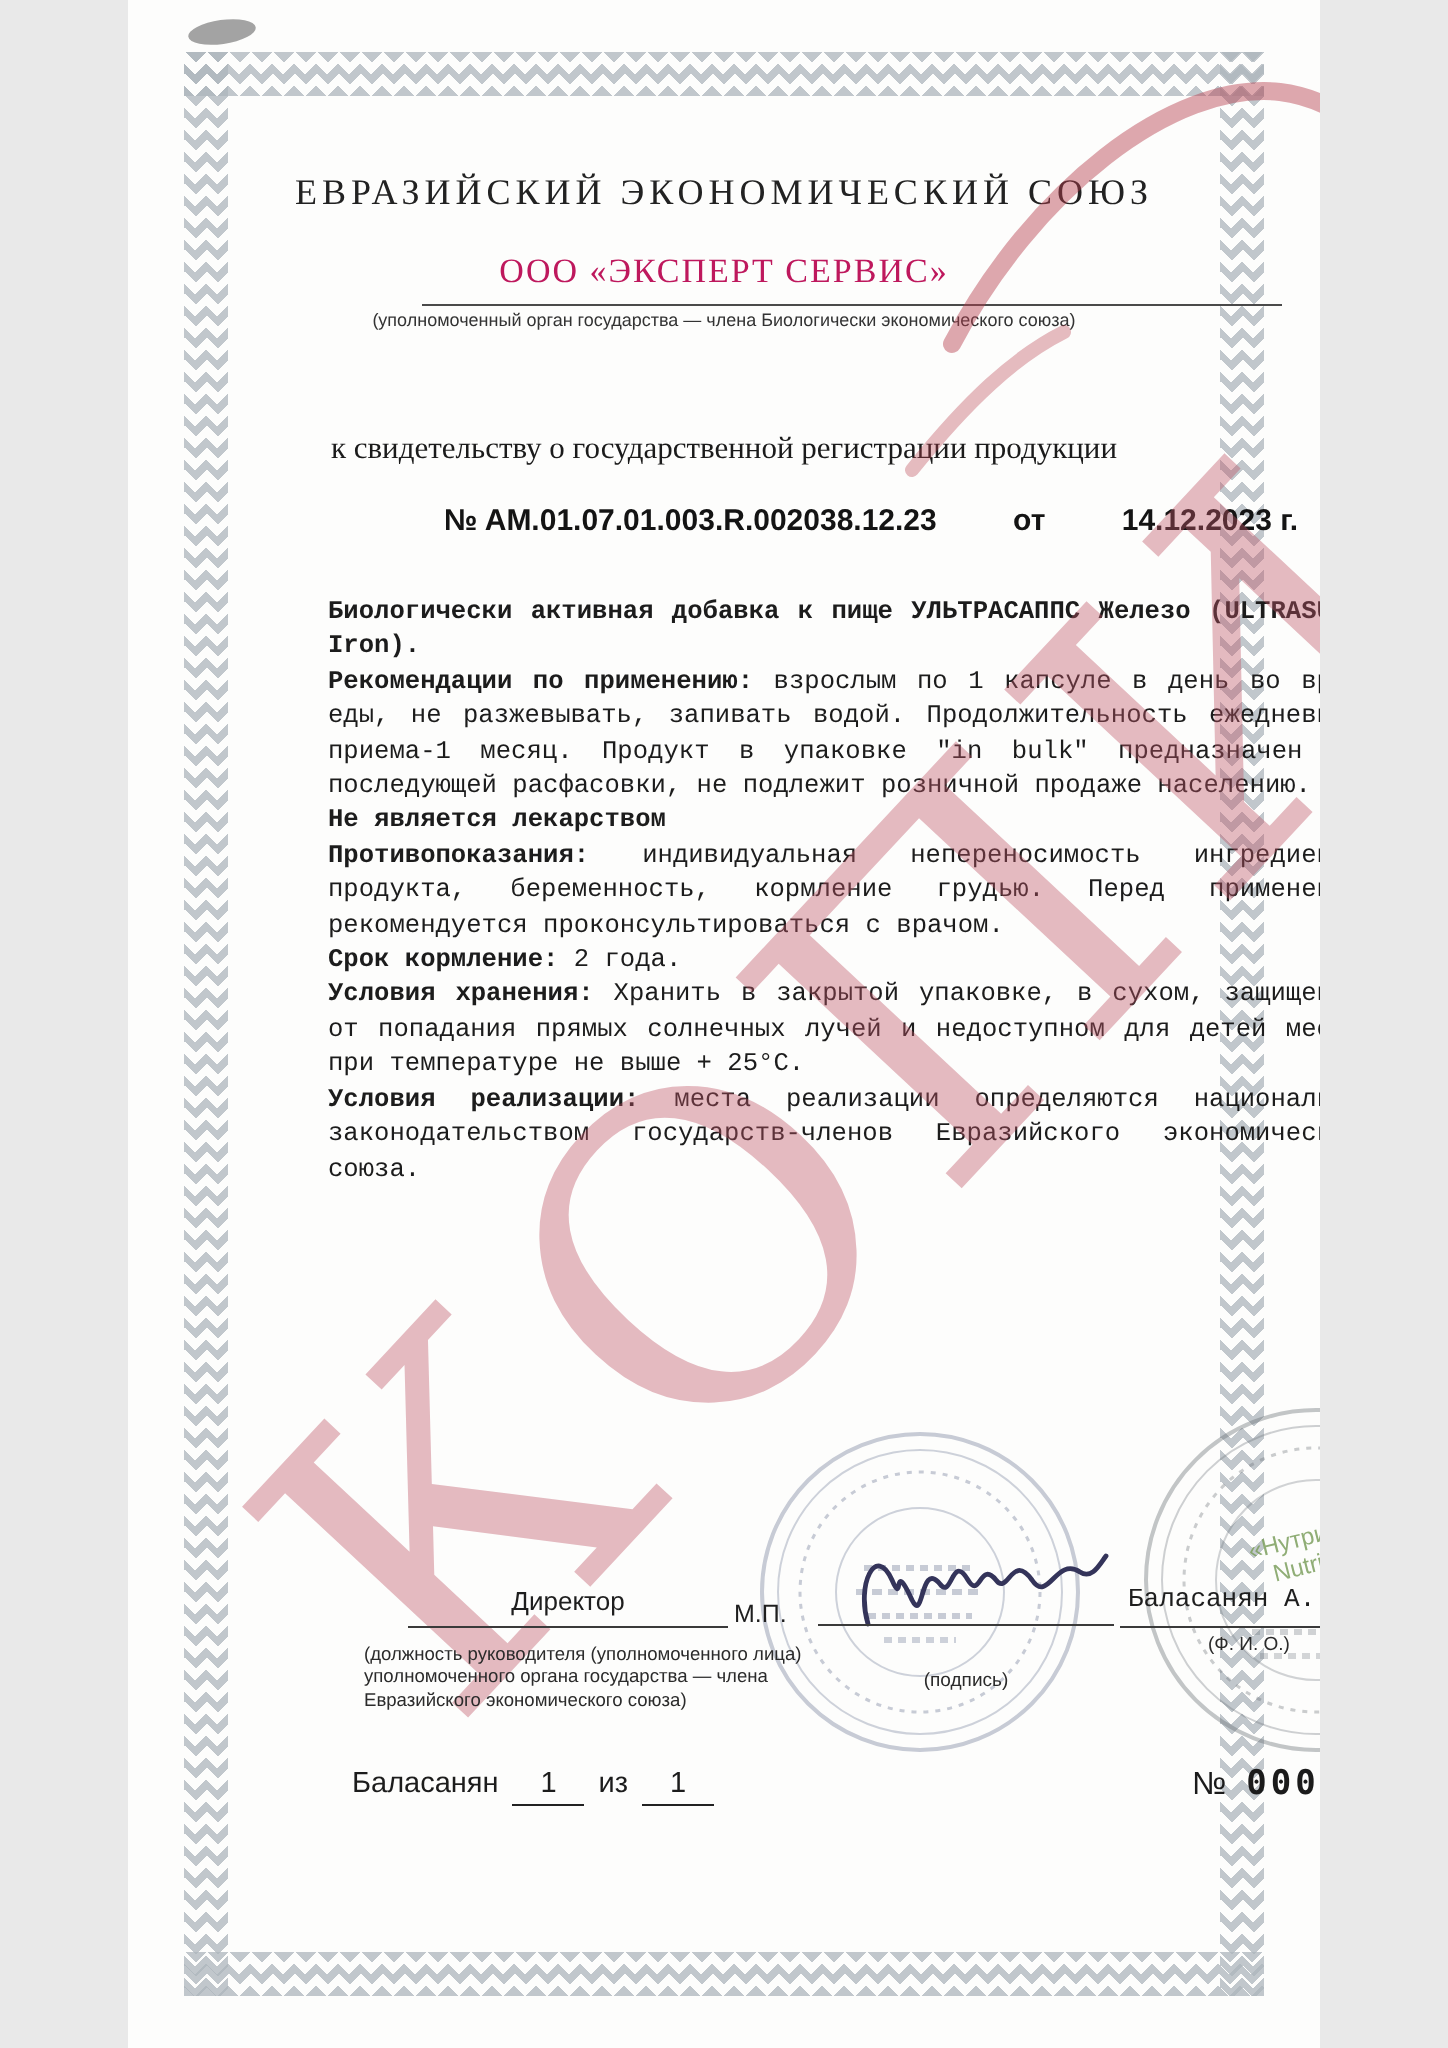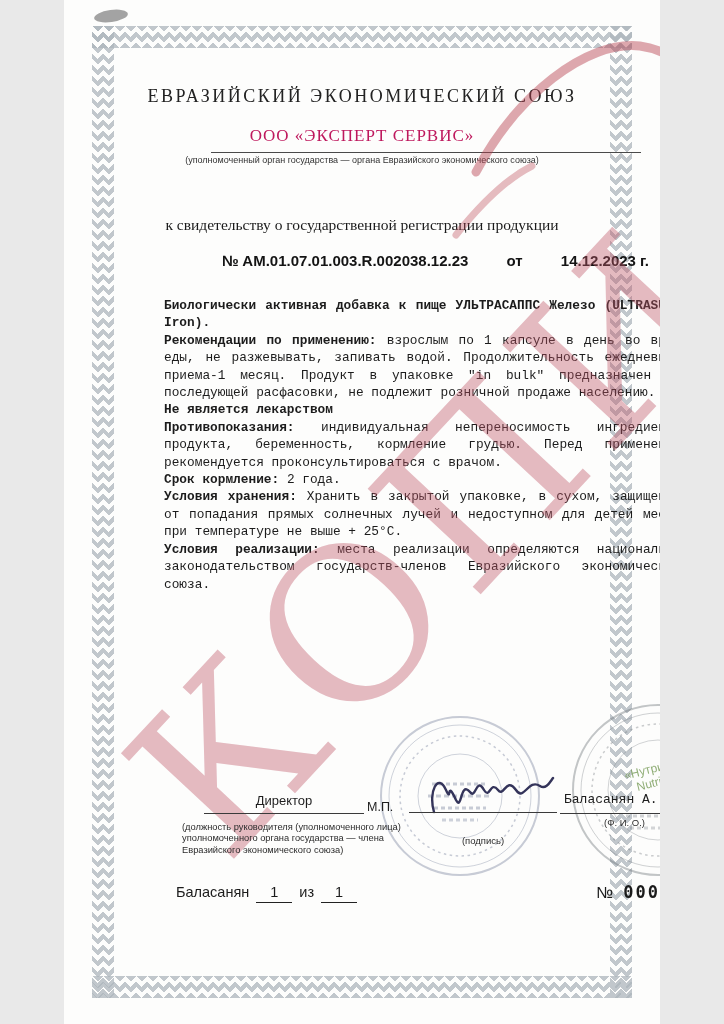--- a/index.html
+++ b/index.html
@@ -79,21 +79,21 @@
 
   <div class="bstrip bpat b-top"></div>
   <div class="bstrip bpat b-bottom"></div>
   <div class="bstrip bpat b-left"></div>
   <div class="bstrip bpat b-right"></div>
   <div class="smudge"></div>
 
   <div class="h-union">ЕВРАЗИЙСКИЙ  ЭКОНОМИЧЕСКИЙ  СОЮЗ</div>
   <div class="h-org">ООО «ЭКСПЕРТ СЕРВИС»</div>
   <div class="h-rule"></div>
-  <div class="h-cap">(уполномоченный орган государства — органа Евразийского экономического союза)</div>
+  <div class="h-cap">(уполномоченный орган государства — члена Биологически экономического союза)</div>
 
   <div class="t-sub">к свидетельству о государственной регистрации продукции</div>
   <div class="t-num">
     <span>№</span>
     <span>AM.01.07.01.003.R.002038.12.23</span>
     <span class="gap1">от</span>
     <span class="gap2">14.12.2023 г.</span>
   </div>
 
   <div class="bodyblock">

